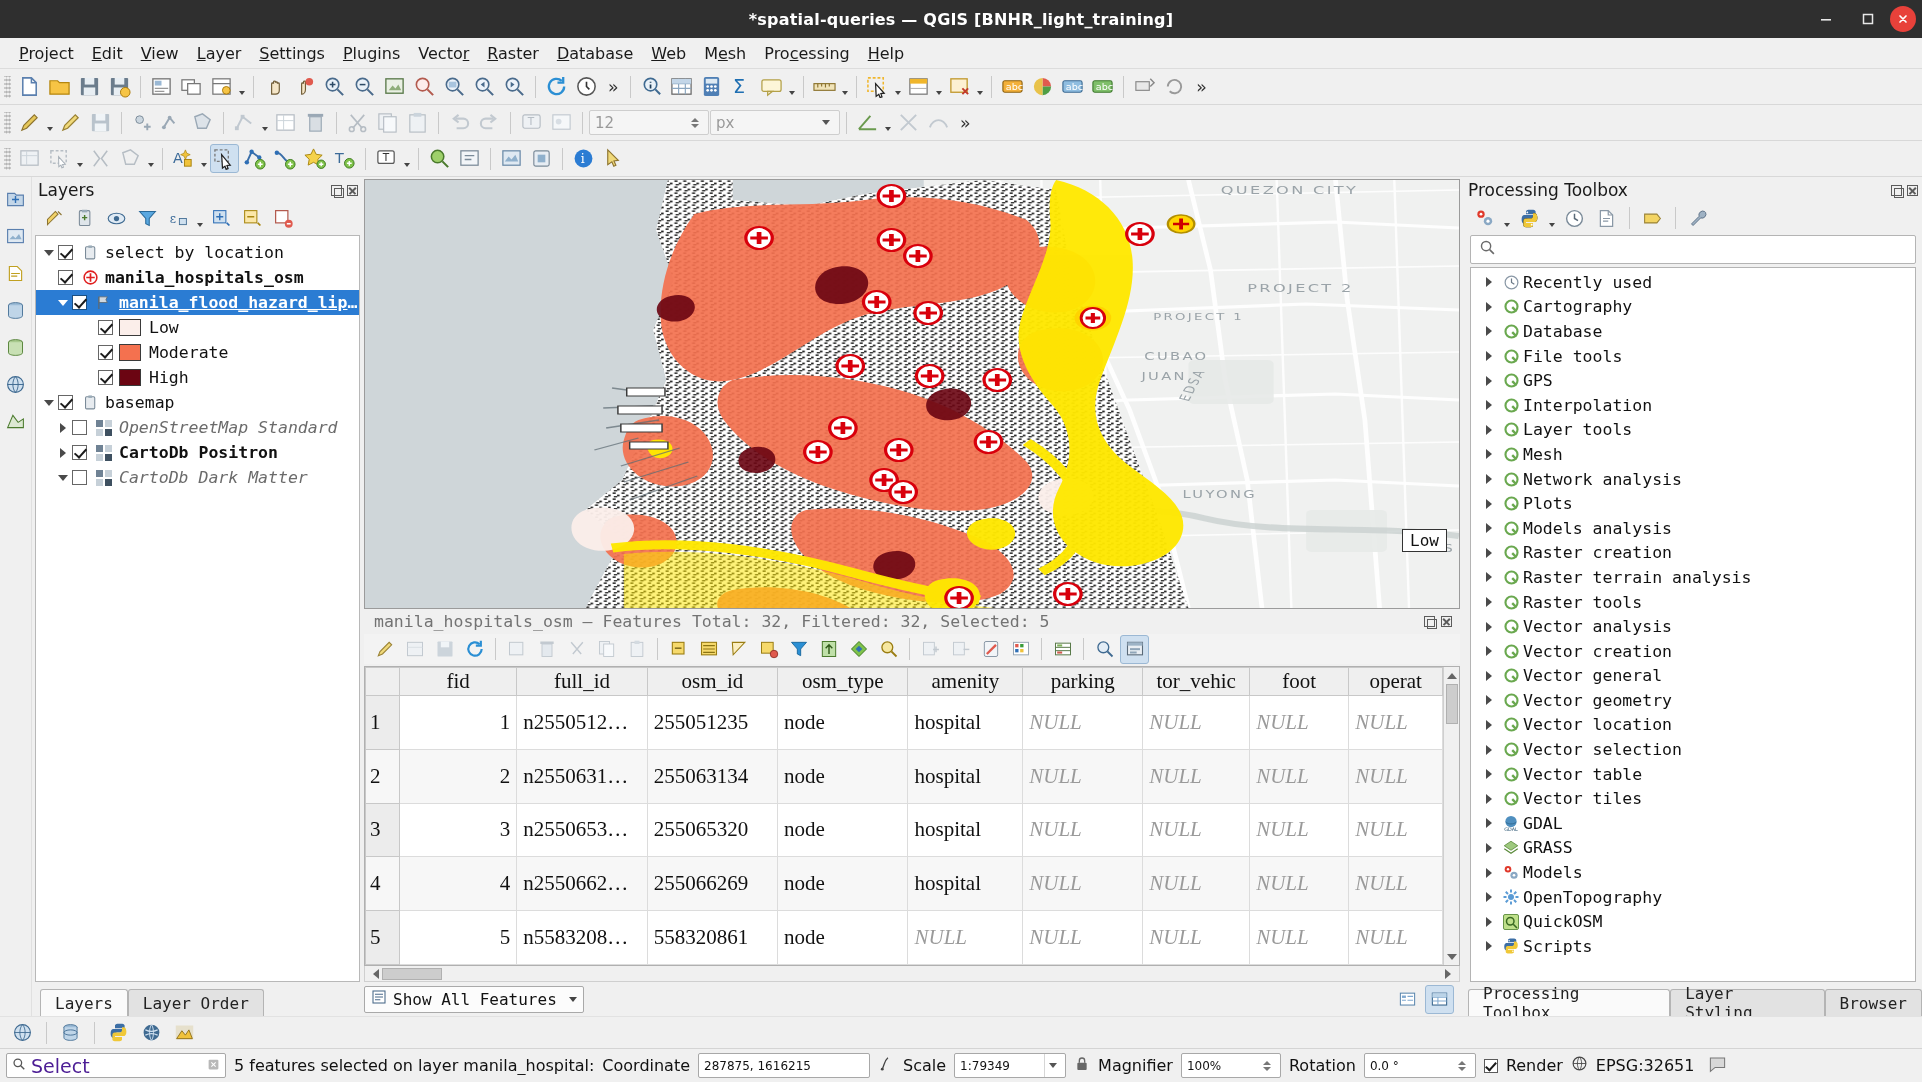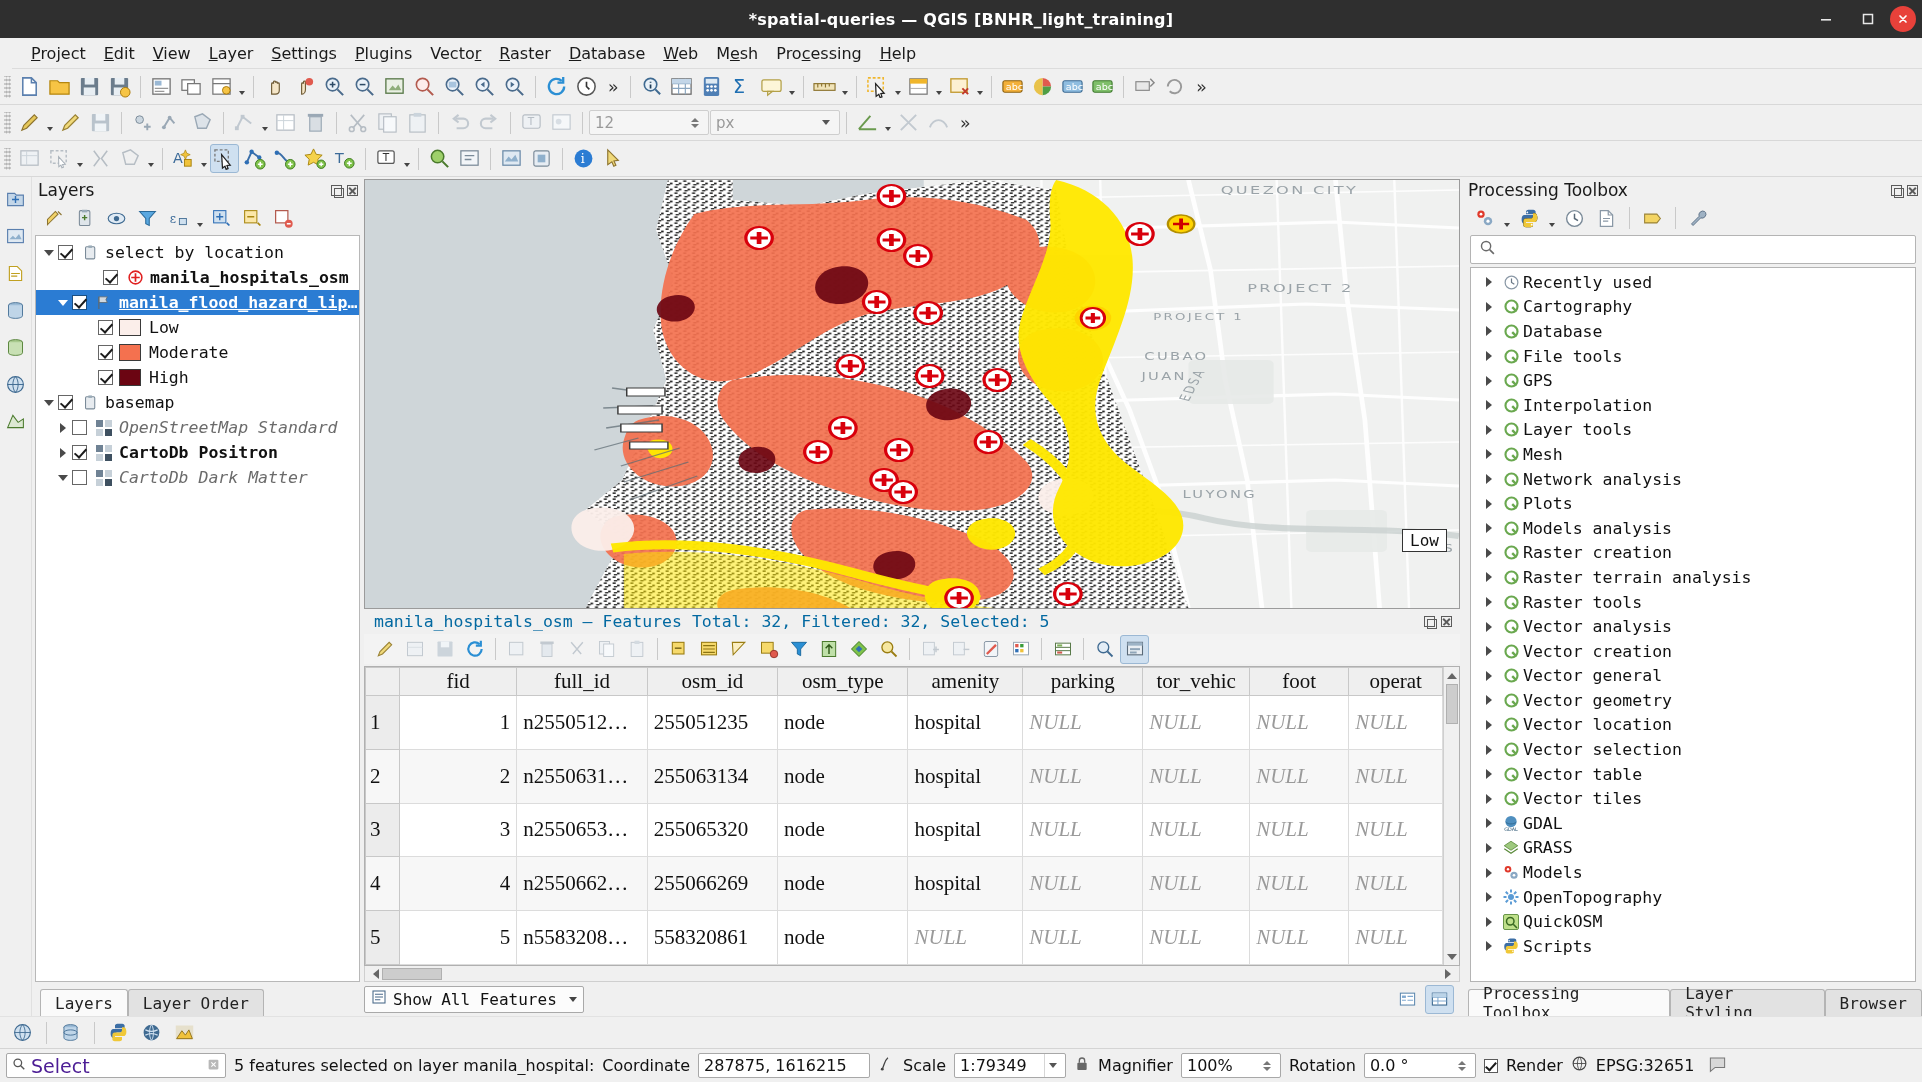--- a/index.html
+++ b/index.html
@@ -25,21 +25,21 @@
   .titlebar .title { font-weight: 600; letter-spacing: 0.2px; }
   .winbtns { position: absolute; right: 6px; top: 0; height: 38px; display: flex; align-items: center; gap: 2px; }
   .winbtn { width: 40px; height: 30px; display: flex; align-items: center; justify-content: center;
             color: #e8e8e8; font-size: 15px; border-radius: 3px; }
   .winbtn.close { background: #e8413a; color: #fff; border-radius: 50%; width: 26px; height: 26px; font-size: 14px; }
 
   
   .menubar {
     height: 31px; background: #f0f0f0; border-bottom: 1px solid #dcdcdc;
     display: flex; align-items: center; padding-left: 10px; gap: 0px; flex: 0 0 31px;
-    font-family: "DejaVu Sans", "Liberation Sans", sans-serif; font-size: 16px; color: #1a1a1a; margin-left: 12px;
+    font-family: "DejaVu Sans", "Liberation Sans", sans-serif; font-size: 16px; color: #1a1a1a;
   }
   .menuitem { padding: 4px 9px; white-space: nowrap; }
   .menuitem span.u { text-decoration: underline; }
 
   
   .toolbar-wrap { background: #f0f0f0; border-bottom: 1px solid #d8d8d8; }
   .toolbar { display: flex; align-items: center; height: 35px; padding: 0 4px; gap: 1px; }
   .tb-sep { width: 1px; height: 22px; background: #c9c9c9; margin: 0 5px; flex: 0 0 1px; }
   .tb-grip { width: 7px; height: 22px; margin-right: 3px; flex: 0 0 7px;
     background-image: radial-gradient(#b4b4b4 1px, transparent 1.2px);
@@ -117,21 +117,21 @@
   
   .center { flex: 1 1 auto; display: flex; flex-direction: column; min-width: 0; min-height: 0; padding: 0 2px; }
   .map-frame { flex: 0 0 auto; height: 430px; border: 1px solid #9b9b9b; position: relative; overflow: hidden;
                background: #eceff0; margin-top: 2px; }
   .mapsvg { position: absolute; inset: 0; width: 100%; height: 100%; }
   .maplabel { position: absolute; background: #fff; border: 1px solid #333; padding: 1px 7px;
               font-family: "DejaVu Sans Mono", monospace; font-size: 16px; color: #111; }
 
   .tbl-panel { flex: 1 1 auto; display: flex; flex-direction: column; min-height: 0; }
   .tbl-title { display: flex; align-items: center; height: 25px; padding-left: 10px;
-               font-family: "DejaVu Sans Mono", monospace; font-size: 16.5px; color: #0369a1; }
+               font-family: "DejaVu Sans Mono", monospace; font-size: 16.5px; color: #737373; }
   .tbl-title .pbtns { margin-left: auto; display: flex; gap: 6px; padding-right: 8px; }
   .tbl-toolbar { display: flex; align-items: center; height: 30px; padding-left: 6px; gap: 1px;
                  background: #f3f3f3; }
   .tbl-scroll { flex: 1 1 auto; display: flex; min-height: 0; border: 1px solid #b0b0b0; background: #fff;
                 margin: 2px 0 0 0; }
   table.attr { border-collapse: collapse; width: 100%; table-layout: fixed;
                font-family: Liberation Serif, serif; font-size: 21px; }
   table.attr th { background: #efefef; border: 1px solid #c8c8c8; height: 28px; font-weight: 400;
                   color: #111; text-align: center; padding: 0 4px; overflow: hidden; white-space: nowrap; }
   table.attr td { border: 1px solid #dcdcdc; height: 30px; padding: 0 6px; color: #111; white-space: nowrap;
@@ -185,21 +185,21 @@
 
   
   .statusbar { height: 34px; background: #f0f0f0; border-top: 1px solid #d4d4d4; display: flex;
                align-items: center; padding: 0 6px; gap: 8px; flex: 0 0 34px;
                font-family: "DejaVu Sans", "Liberation Sans", sans-serif; font-size: 16px; color: #111; }
   .locator { width: 220px; height: 25px; background: #fff; border: 1px solid #a8a8a8; display: flex;
              align-items: center; padding: 0 5px; gap: 5px; border-radius: 2px; }
   .locator .lt { flex: 1; color: #4c1d95; font-size: 19px; }
   .statusmsg { max-width: 430px; overflow: hidden; text-overflow: ellipsis; white-space: nowrap; }
   .sfield { height: 25px; background: #fff; border: 1px solid #a8a8a8; display: flex; align-items: center;
-            padding: 0 5px; font-size: 16px; color: #111; border-radius: 2px; }
+            padding: 0 5px; font-size: 12px; color: #111; border-radius: 2px; }
   .sfield.w170 { width: 172px; }
   .sfield.w100 { width: 100px; }
   .sfield.w110 { width: 112px; }
   .combo-caret { width: 16px; display: flex; align-items: center; justify-content: center; border-left: 1px solid #d6d6d6;
                  height: 100%; margin-left: auto; }
   .combo-caret::after { content:''; width:0;height:0;border-left:4px solid transparent;border-right:4px solid transparent;border-top:5px solid #555; }
   .lbl { white-space: nowrap; }
   .ckmini { width: 14px; height: 14px; border: 1px solid #5a5a5a; background: #fff; position: relative; display:inline-block; }
   .ckmini.on::after { content:''; position:absolute; left:3px; top:0px; width:4px; height:9px;
                       border: solid #1b1b1b; border-width: 0 2px 2px 0; transform: rotate(42deg); }
@@ -863,21 +863,21 @@
           <span class="ck on"></span>
           <span class="lyricon">
             <svg width="17" height="17" viewBox="0 0 24 24">
                 <rect x="5" y="4" width="13" height="17" rx="1.5" fill="#e7ebef" stroke="#7a8a98" stroke-width="1.5"></rect>
                 <rect x="9" y="2" width="5" height="3.5" fill="#9aabb8"></rect>
               </svg>
             </span>
           <span class="lname">select by location</span>
         </div>
 
-        <div class="ln" style="margin-left:45px;">
+        <div class="ln" style="">
           <span class="arrow none"></span>
           <span class="ck on"></span>
           <span class="lyricon">
             <svg width="17" height="17" viewBox="0 0 24 24">
                 <circle cx="12" cy="12" r="9" fill="#fff" stroke="#e02020" stroke-width="2.2"></circle>
                 <path d="M12 6v12M6 12h12" stroke="#e02020" stroke-width="2.4"></path>
               </svg>
             </span>
           <span class="lname bold">manila_hospitals_osm</span>
         </div>

